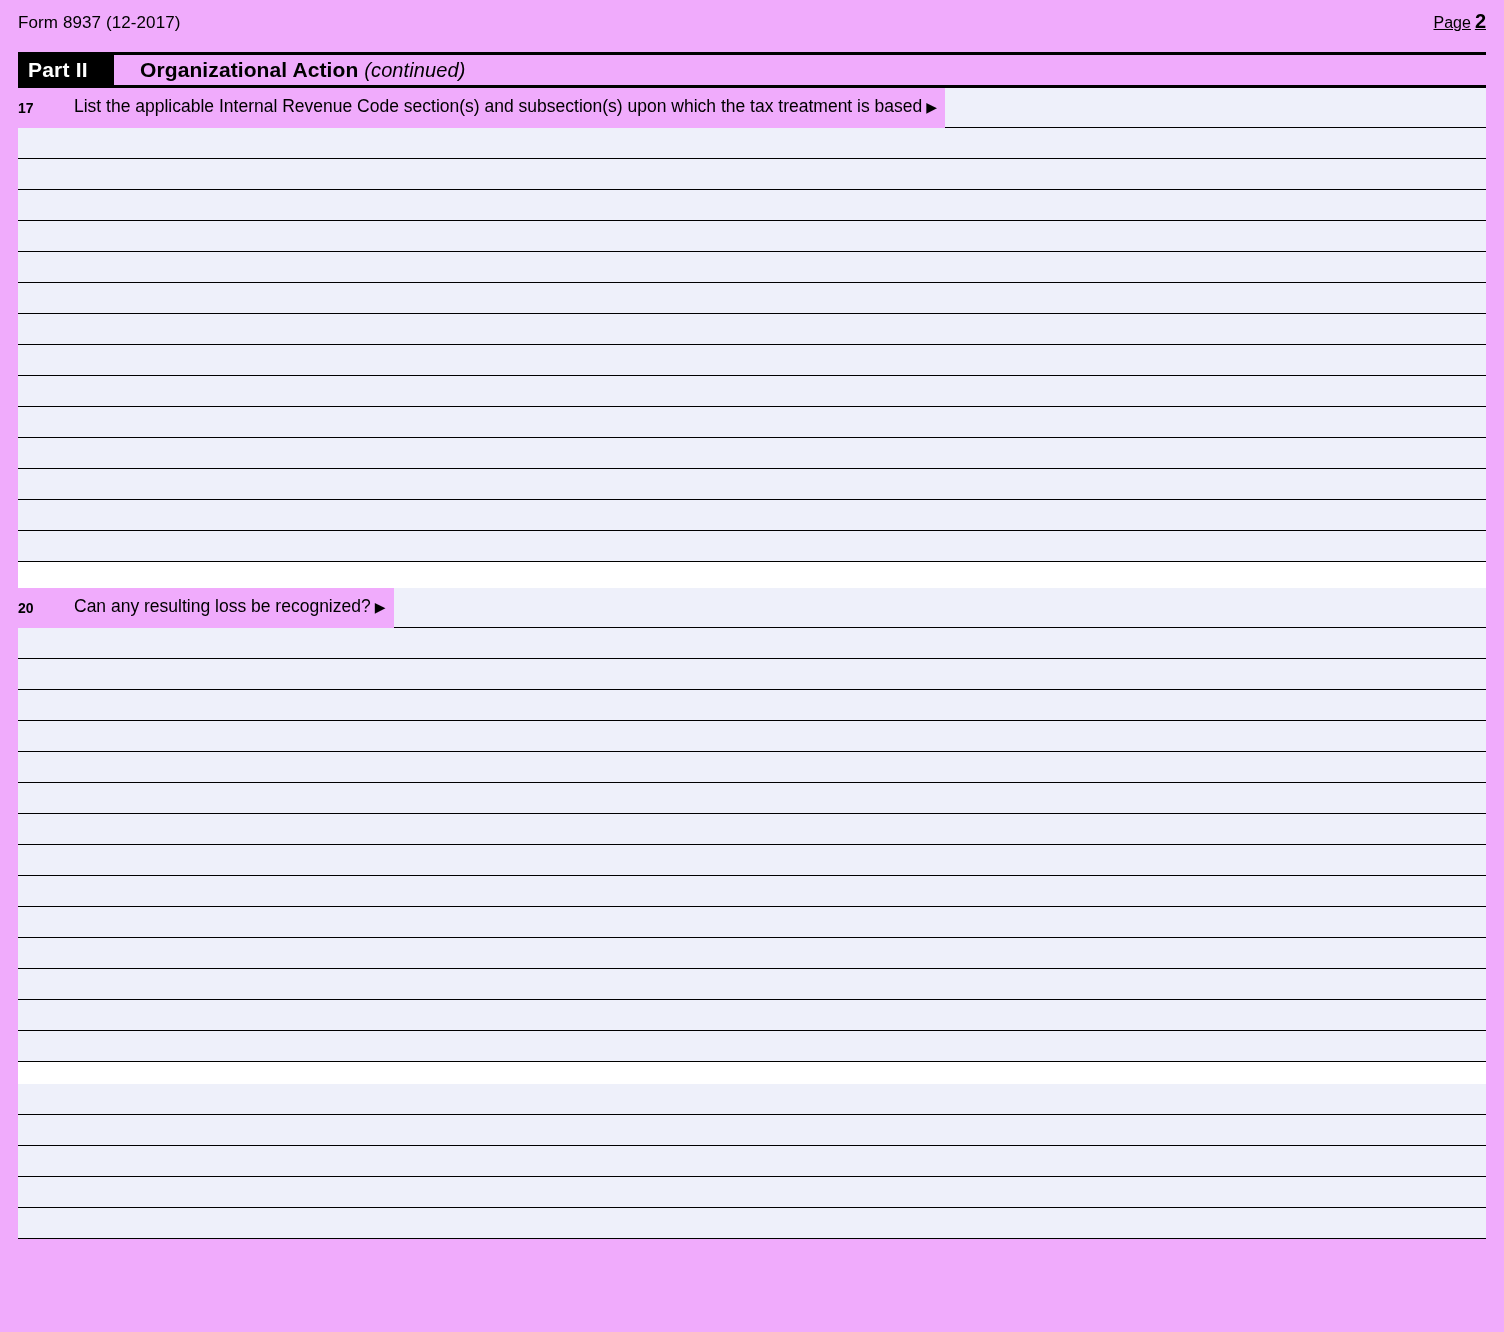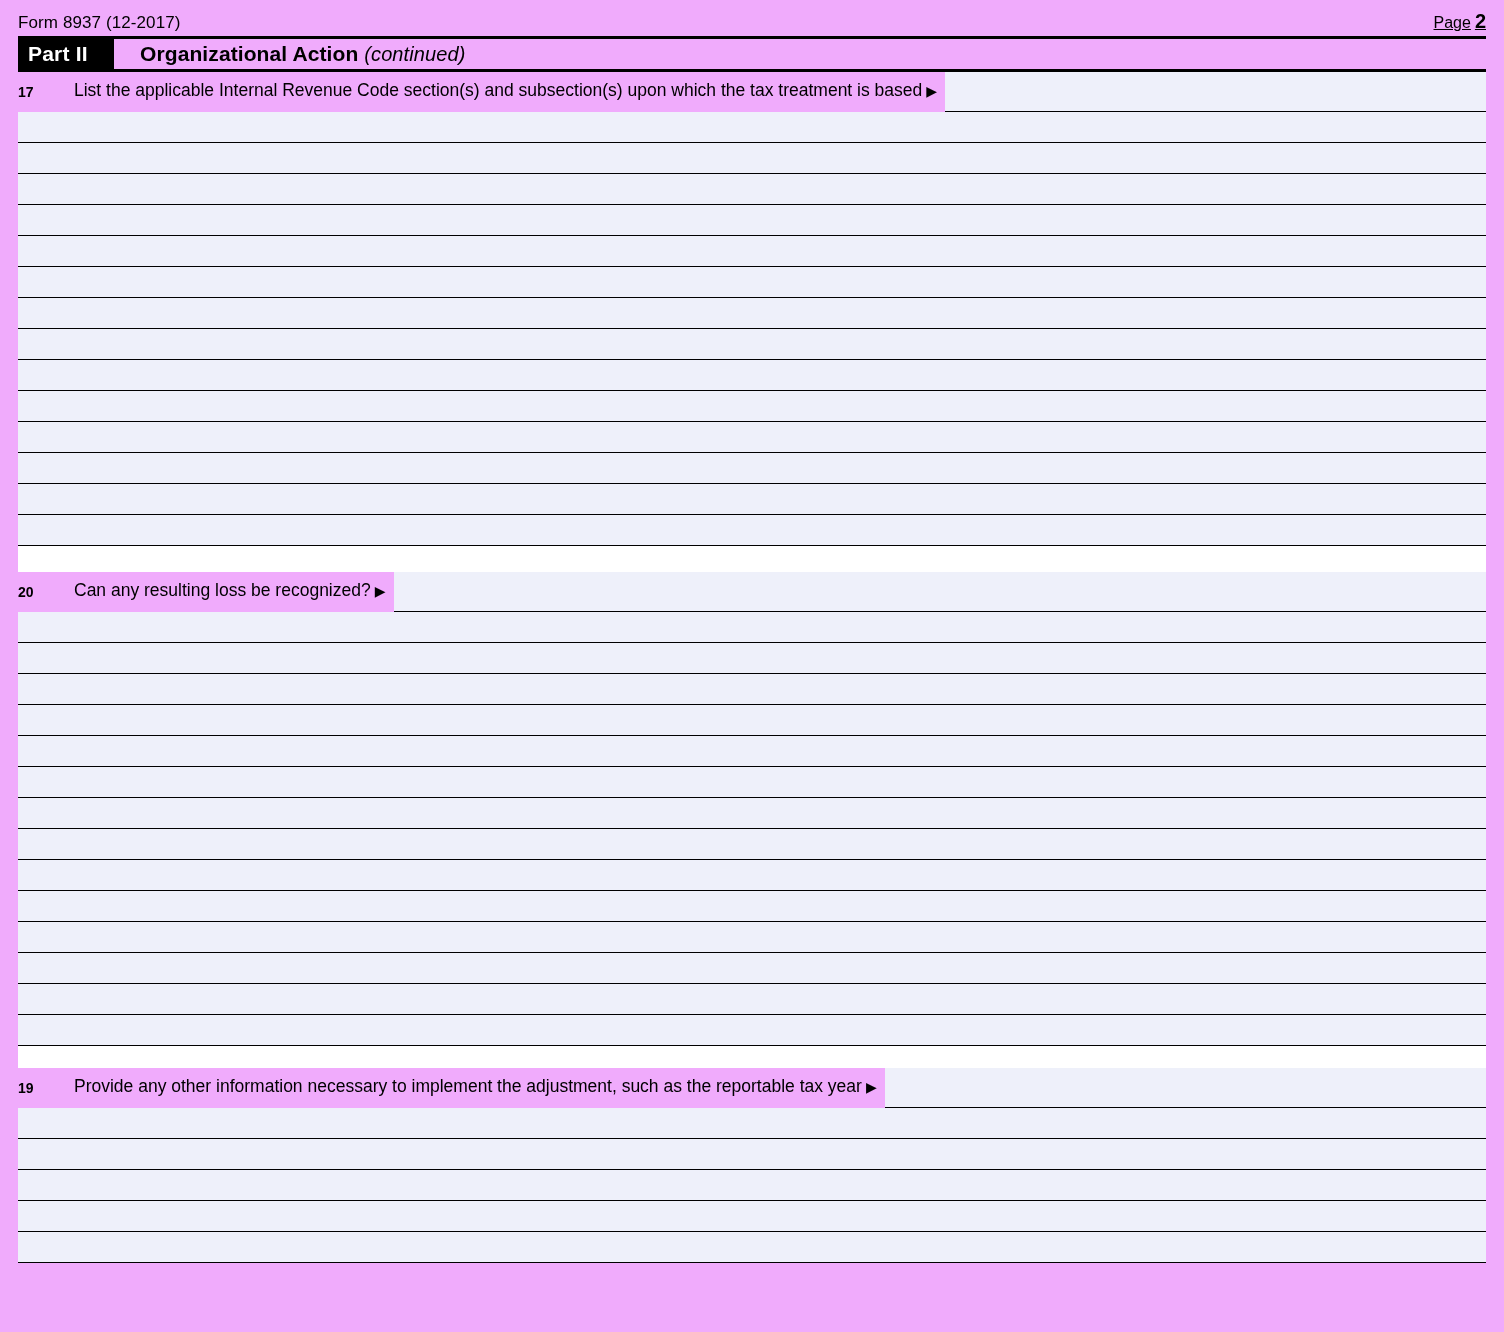--- a/index.html
+++ b/index.html
@@ -44,21 +44,21 @@
     margin-left: 4px;
   }
 
   
   .part-bar {
     display: flex;
     align-items: stretch;
     border-top: 3px solid #000;
     border-bottom: 3px solid #000;
     height: 30px;
-    margin-top: 2px;
+    margin-top: 18px;
   }
   .part-tag {
     background: #000;
     color: #fff;
     font-weight: bold;
     font-size: 21px;
     line-height: 30px;
     padding: 0 12px 0 10px;
     min-width: 96px;
     box-sizing: border-box;
@@ -194,27 +194,20 @@
     <div class="rule"></div>
     <div class="rule"></div>
     <div class="rule"></div>
     <div class="rule"></div>
     <div class="rule"></div>
   </div>
 
   <div class="q-gap small"></div>
 
   <div class="question">
-    <div class="q-firstline">
-      <div class="q-num">19</div>
-      <div class="q-text">
-        <span>Provide any other information necessary to implement the adjustment, such as the reportable tax year</span><span class="arrow">▶</span>
-      </div>
-      <div class="q-fillrule"></div>
-    </div>
     <div class="rule"></div>
     <div class="rule"></div>
     <div class="rule"></div>
     <div class="rule"></div>
     <div class="rule"></div>
   </div>
 
 </div>
 
 </body></html>

